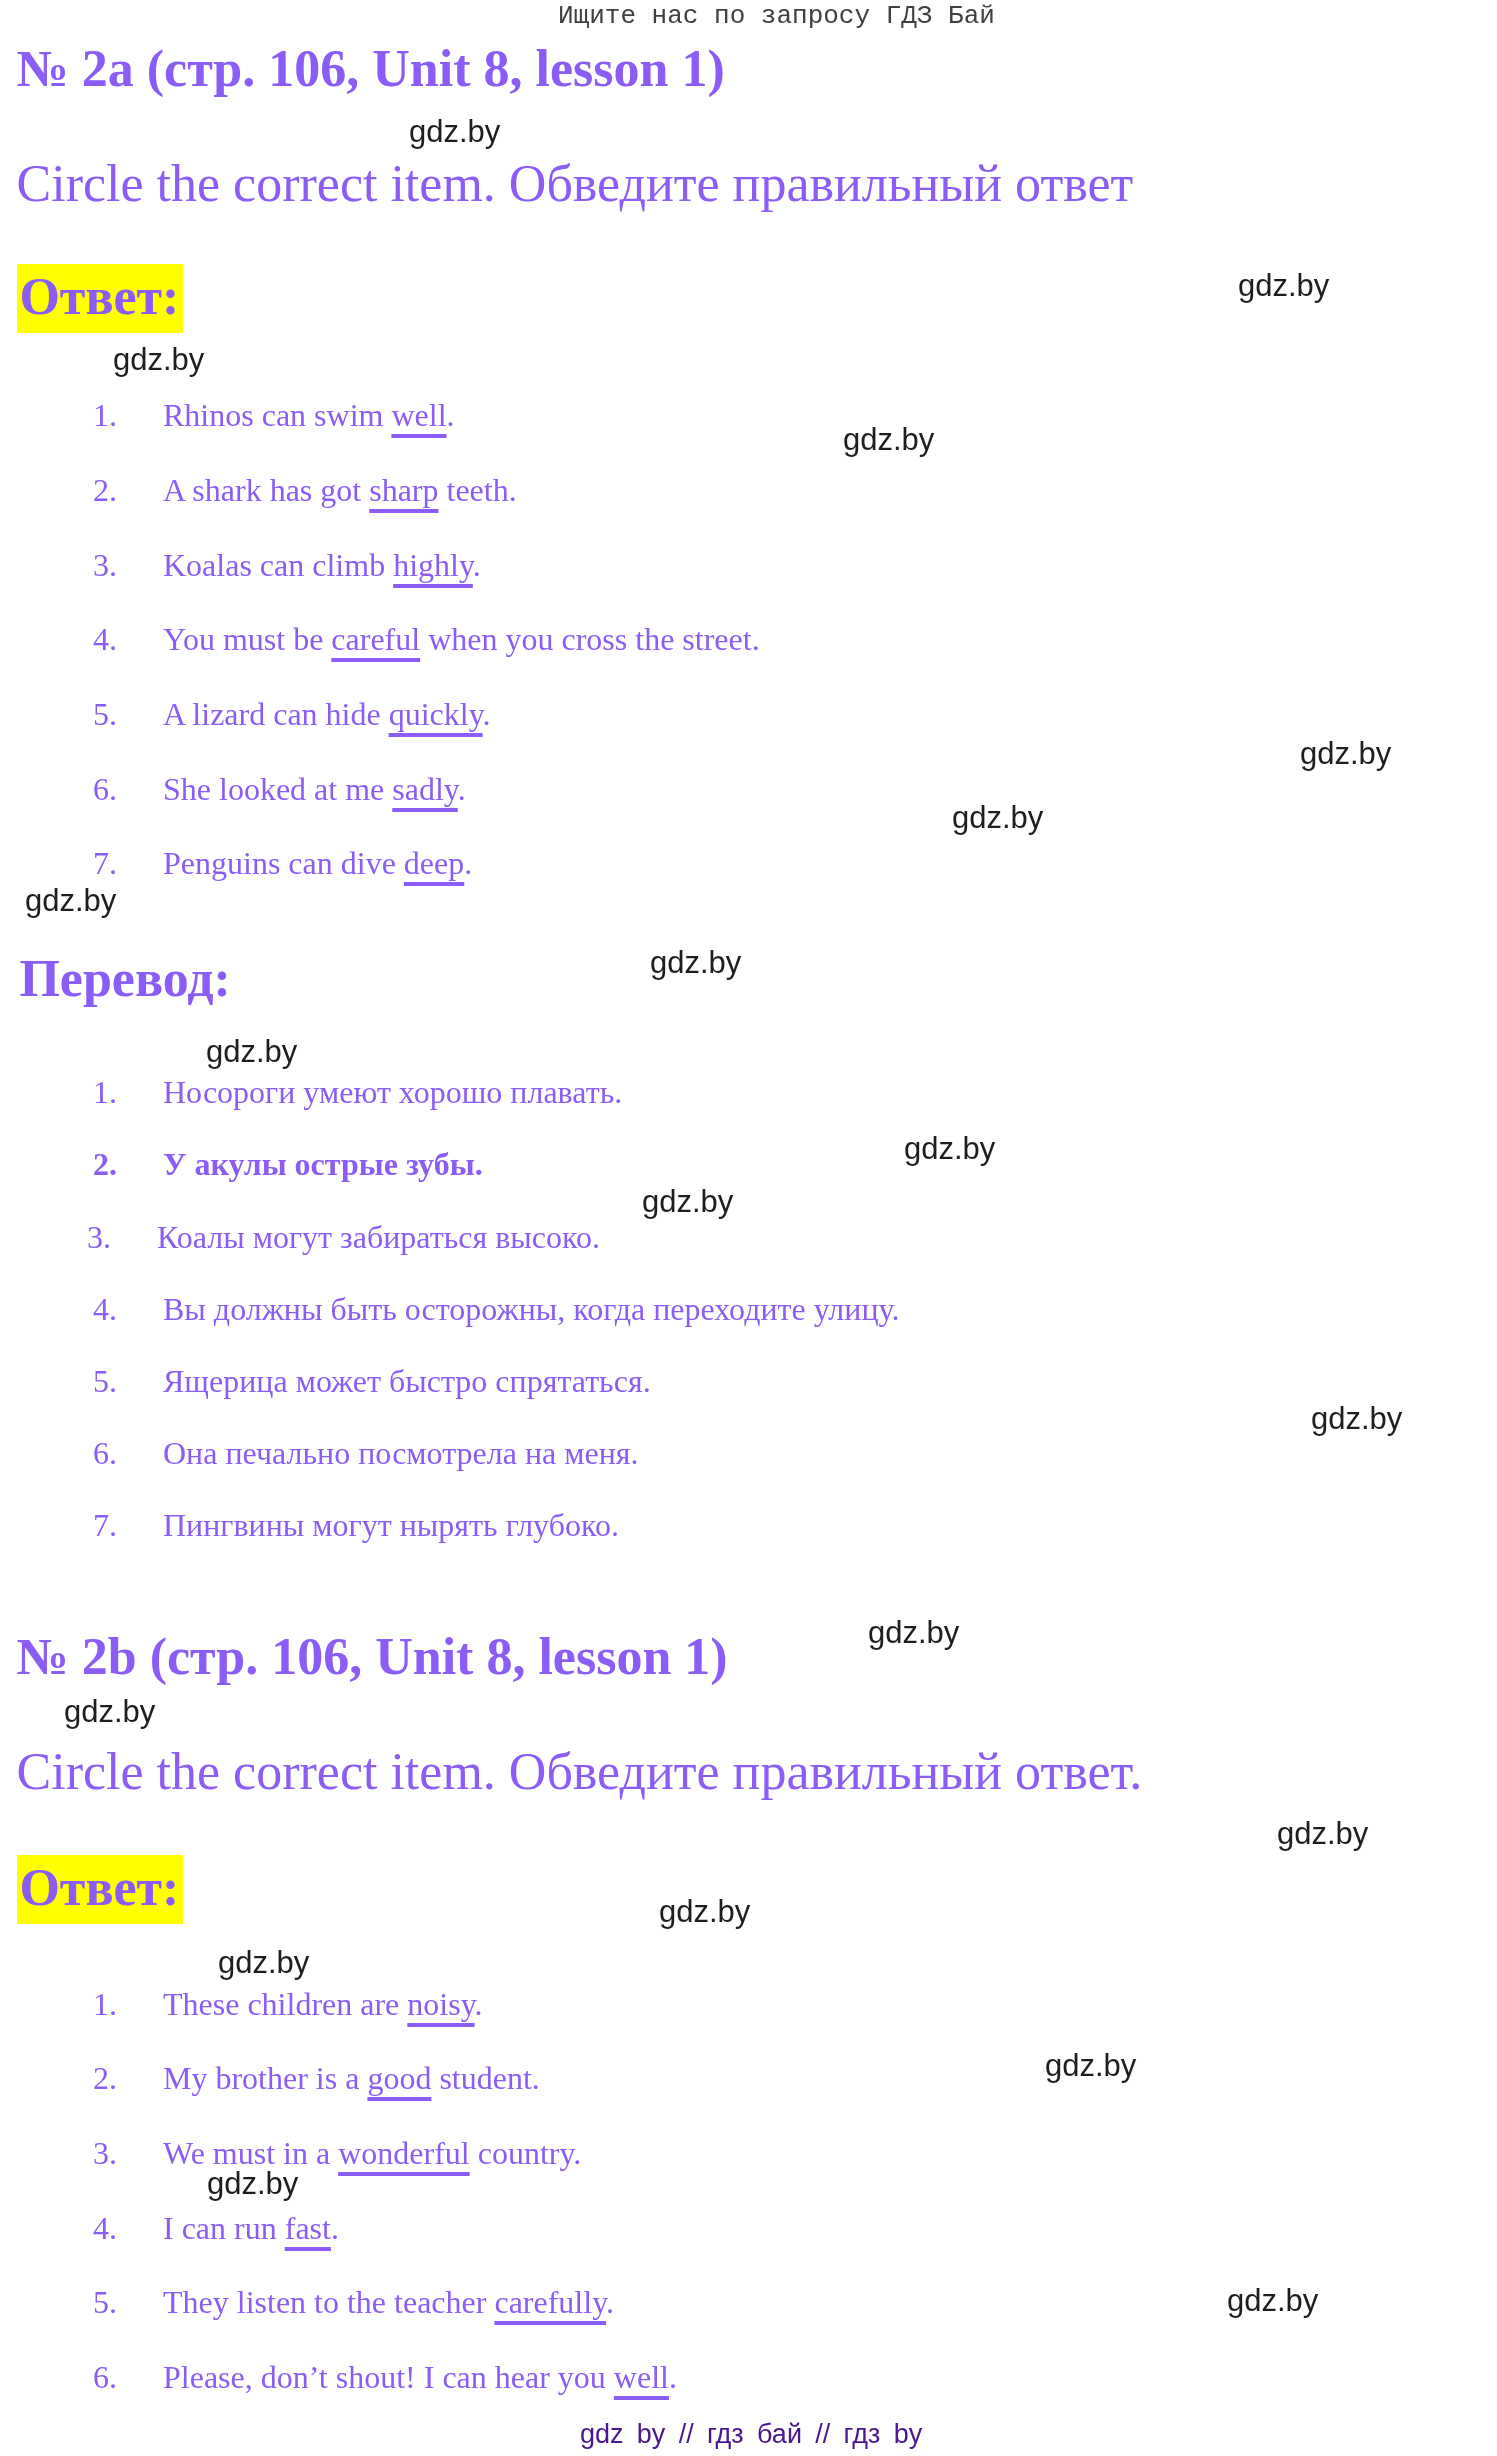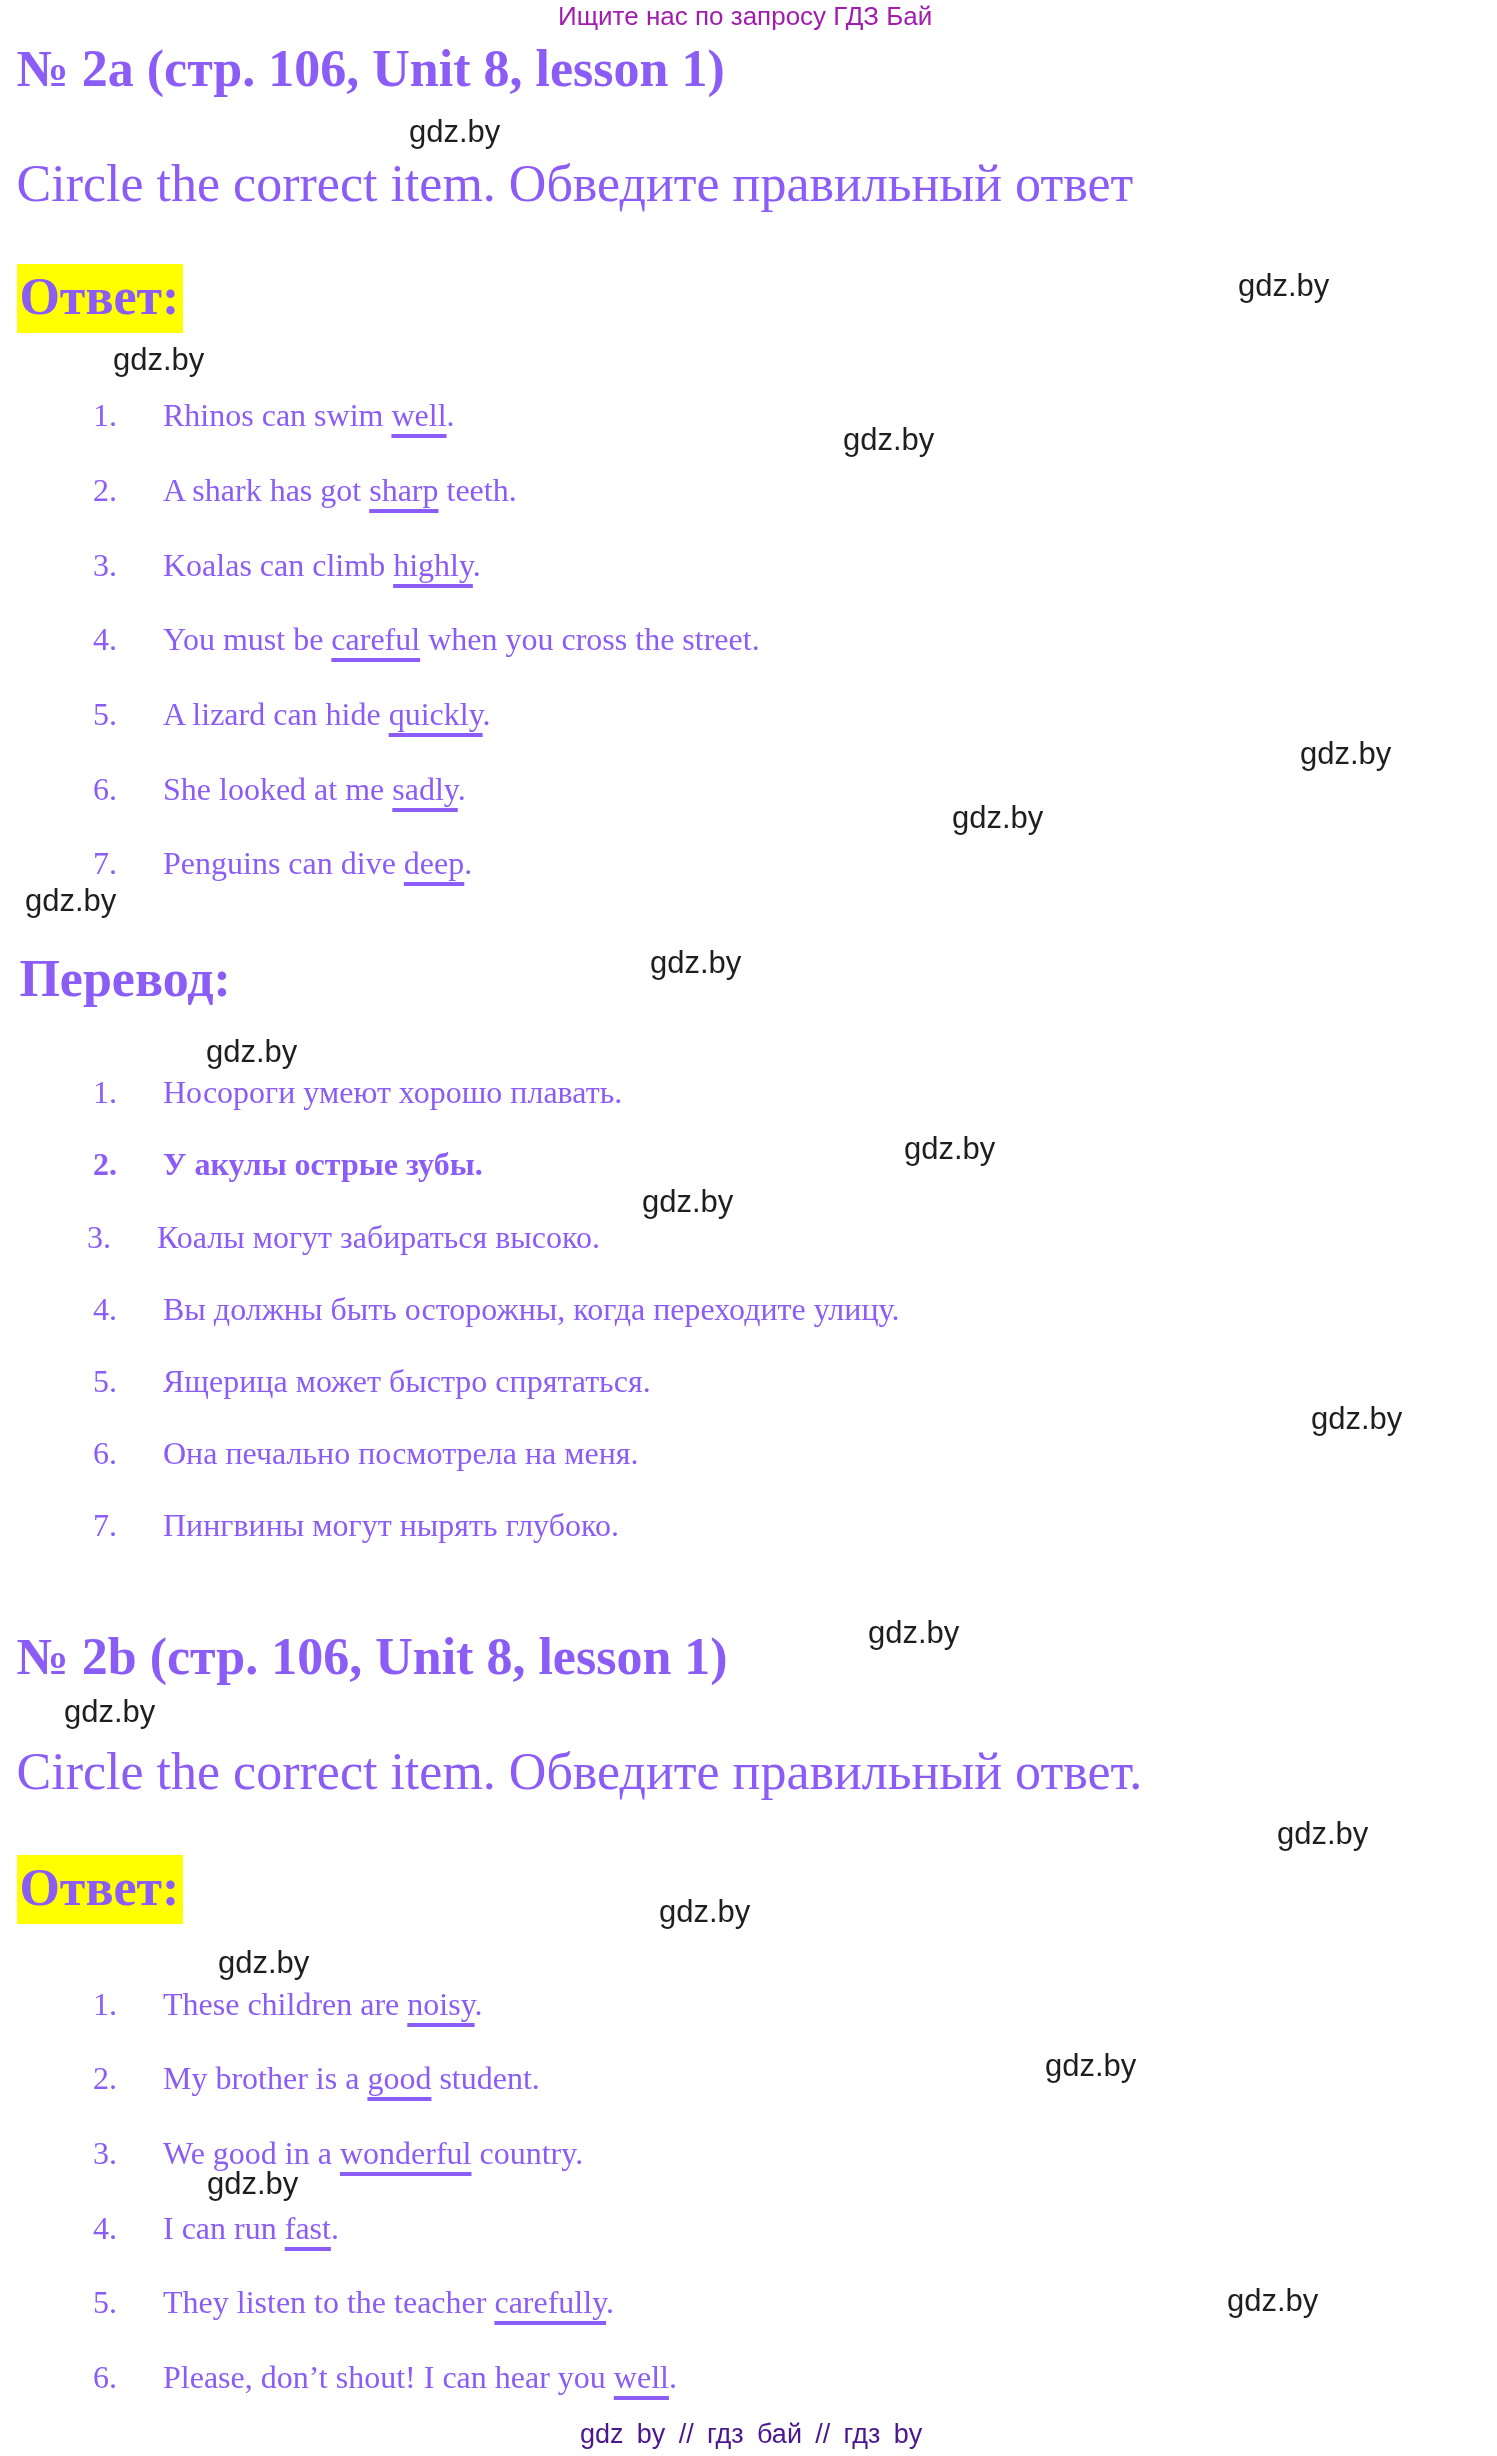--- a/index.html
+++ b/index.html
@@ -1,19 +1,19 @@
 <!DOCTYPE html>
 <html><head>
 <meta charset="utf-8">
 <style>
   html, body { margin:0; padding:0; background:#ffffff; }
   body { width:1497px; height:2456px; position:relative; overflow:hidden; }
   .abs { position:absolute; white-space:nowrap; }
   .serif { font-family:"Liberation Serif", "DejaVu Serif", serif; color:#8b5cf6; }
-  .top-banner { font-family:Liberation Sans, sans-serif; font-size:26px; line-height:29px; color:#a21caf;text-align:center; }
+  .top-banner { font-family:Liberation Mono, monospace; font-size:26px; line-height:29px; color:#404040;text-align:center; }
   .heading { font-size:52px; line-height:52px; font-weight:bold; }
   .instruction { font-size:52px; line-height:52px; }
   .answer-label { background:#ffff00; font-weight:bold; font-size:52px; line-height:65px; height:69px; padding:0 3.9px 0 2.9px; box-sizing:border-box; }
   .list-item { font-size:32px; line-height:52px; }
   .list-num { display:inline-block; width:70px; }
   .u { text-decoration:underline; text-decoration-thickness:3.9px; text-underline-offset:7.8px; }
   .wm { font-family:"Liberation Sans", "DejaVu Sans", sans-serif; font-size:31px; line-height:31px; color:#1e1e1e; }
   .footer { font-family:"Liberation Sans", "DejaVu Sans", sans-serif; font-size:27px; line-height:29px; color:#4b1790; word-spacing:5.8px;text-align:right; }
 </style>
 </head>
@@ -47,21 +47,21 @@
   <div class="abs serif list-item" style="left:93px; top:1499px;"><span class="list-num">7.</span><span>Пингвины могут нырять глубоко.</span></div>
 </div>
 
 <div class="abs serif heading" style="left:16.5px; top:1631px;">№ 2b (стр. 106, Unit 8, lesson 1)</div>
 <div class="abs serif instruction" style="left:16.5px; top:1746px;">Circle the correct item. Обведите правильный ответ.</div>
 <div class="abs serif answer-label" style="left:16.5px; top:1855px;">Ответ:</div>
 
 <div>
   <div class="abs serif list-item" style="left:93px; top:1978px;"><span class="list-num">1.</span><span>These children are </span><span class="u">noisy</span><span>.</span></div>
   <div class="abs serif list-item" style="left:93px; top:2052px;"><span class="list-num">2.</span><span>My brother is a </span><span class="u">good</span><span> student.</span></div>
-  <div class="abs serif list-item" style="left:93px; top:2127px;"><span class="list-num">3.</span><span>We good in a </span><span class="u">wonderful</span><span> country.</span></div>
+  <div class="abs serif list-item" style="left:93px; top:2127px;"><span class="list-num">3.</span><span>We must in a </span><span class="u">wonderful</span><span> country.</span></div>
   <div class="abs serif list-item" style="left:93px; top:2202px;"><span class="list-num">4.</span><span>I can run </span><span class="u">fast</span><span>.</span></div>
   <div class="abs serif list-item" style="left:93px; top:2276px;"><span class="list-num">5.</span><span>They listen to the teacher </span><span class="u">carefully</span><span>.</span></div>
   <div class="abs serif list-item" style="left:93px; top:2351px;"><span class="list-num">6.</span><span>Please, don’t shout! I can hear you </span><span class="u">well</span><span>.</span></div>
 </div>
 
 <div>
   <div class="abs wm" style="left:409px; top:116px;">gdz.by</div>
   <div class="abs wm" style="left:1238px; top:270px;">gdz.by</div>
   <div class="abs wm" style="left:113px; top:344px;">gdz.by</div>
   <div class="abs wm" style="left:843px; top:424px;">gdz.by</div>

